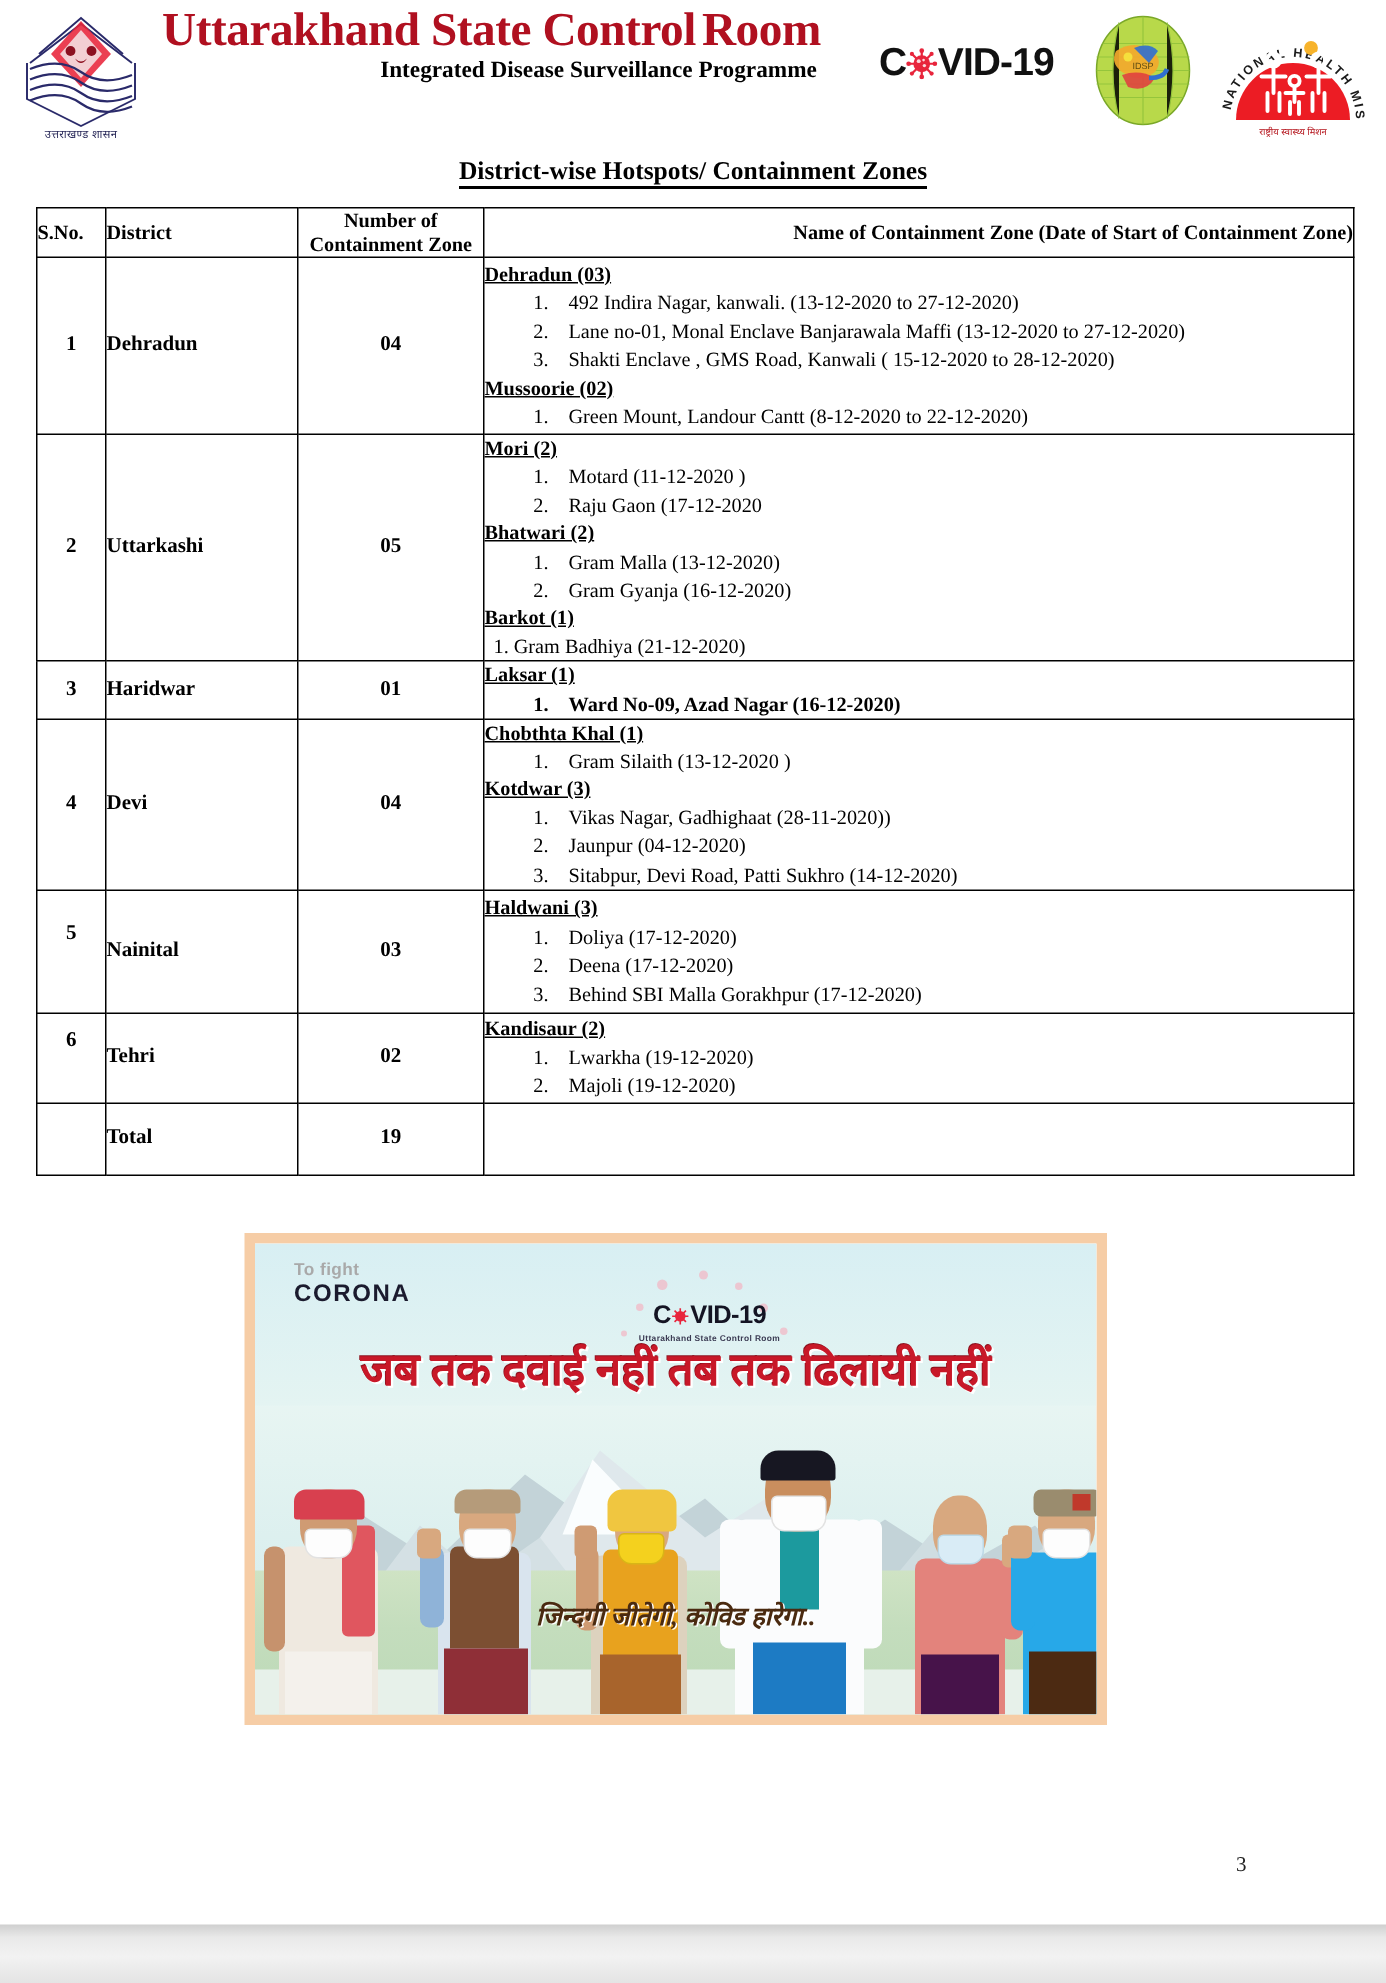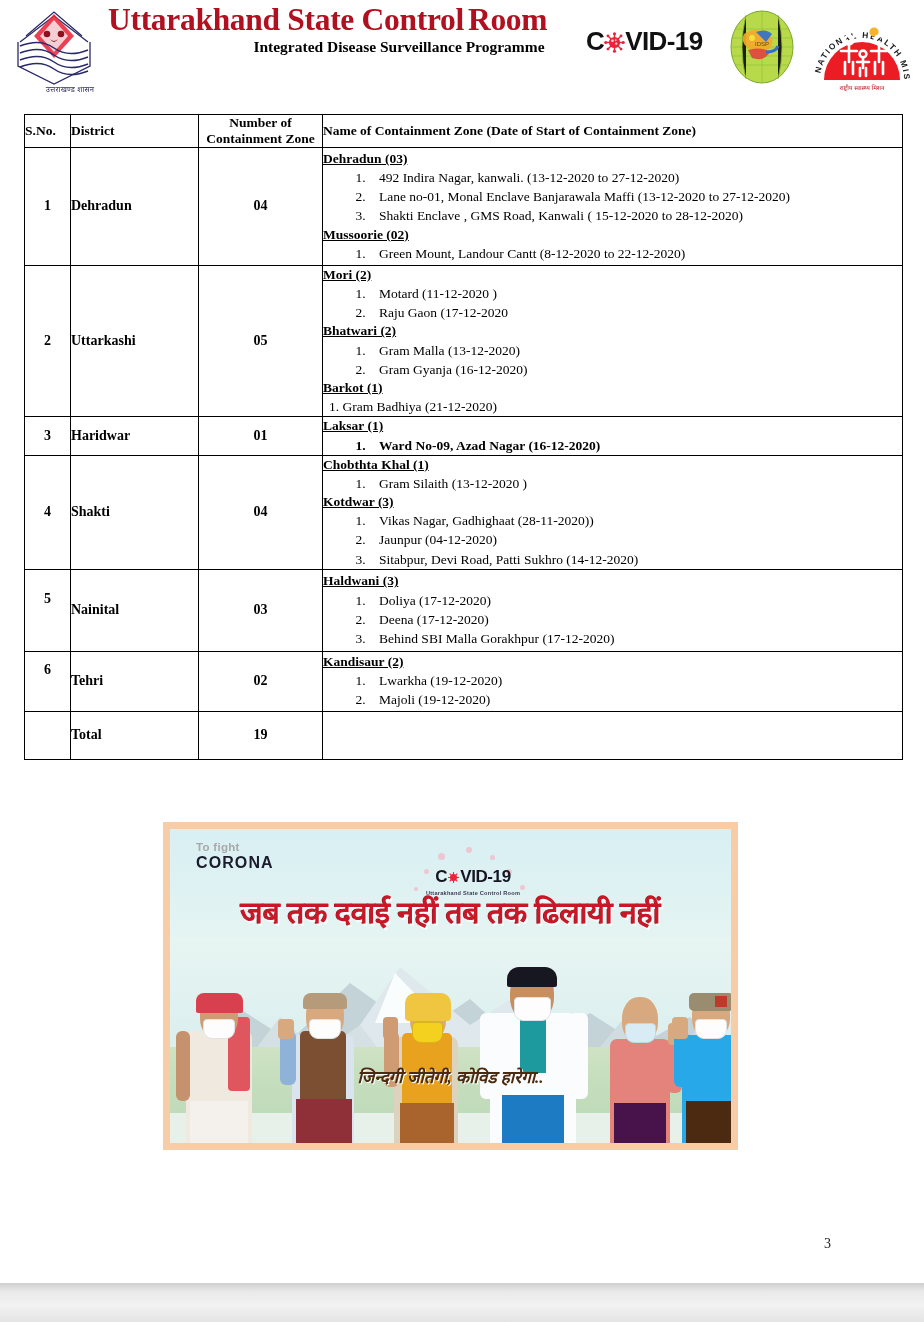--- a/index.html
+++ b/index.html
@@ -26,21 +26,21 @@
   .header {
     position: relative;
     height: 100px;
     width: 924px;
   }
   .emblem {
     position: absolute; left: 6px; top: 6px;
     width: 96px; height: 88px;
   }
   .emblem-cap-text {
-    position: absolute; left: 16px; bottom: 0; width: 96px;
+    position: absolute; left: 0; bottom: 0; width: 96px;
     text-align: center; font-size: 7.5px; color: #2a2a5a;
     font-family: "Liberation Sans", sans-serif;
     letter-spacing: .2px;
   }
   .title-block {
     position: absolute; left: 104px; top: 2px;
     width: 590px;
     text-align: center;
   }
   .main-title {
@@ -112,21 +112,21 @@
   thead th {
     font-size: 13.5px;
     font-weight: bold;
     padding: 4px 4px 5px 4px;
     line-height: 1.18;
     vertical-align: top;
   }
   th.h-sno { text-align: left; padding-left: 5px; }
   th.h-dist { text-align: left; padding-left: 11px; }
   th.h-num { text-align: center; }
-  th.h-name { text-align: left; }
+  th.h-name { text-align: right; }
 
   td.sno {
     text-align: center;
     font-size: 14px;
     font-weight: bold;
     vertical-align: middle;
   }
   td.sno.hi { vertical-align: middle; padding-bottom: 22px; }
   td.dist {
     font-size: 14px; font-weight: bold;
@@ -371,20 +371,21 @@
           <path d="M51 56 V66"></path>
             <path d="M45 60 H57"></path>
             <path d="M48 66 V74"></path>
             <path d="M54 66 V74"></path>
         </g>
         <text x="50" y="88" font-size="6.2" text-anchor="middle" fill="#b4121a" font-family="Liberation Sans, sans-serif">राष्ट्रीय स्वास्थ्य मिशन</text>
       </svg>
     </div>
   </div>
 
+  <div class="doc-title"><span>District-wise Hotspots/ Containment Zones</span></div>
 
   <div class="tbl-wrap">
     <table class="main">
       <colgroup>
         <col class="c-sno">
           <col class="c-dist">
           <col class="c-num">
           <col class="c-name">
       </colgroup>
       <thead>
@@ -453,21 +454,21 @@
               <div class="blk">
                 <div class="blk-title">Laksar (1)</div>
                 <ol class="zlist">
                   <li style="font-weight: bold;">Ward No-09, Azad Nagar (16-12-2020)</li>
                 </ol>
               </div>
             </td>
           </tr>
           <tr style="height: 102px;">
             <td class="sno">4</td>
-            <td class="dist">Shakti</td>
+            <td class="dist">Devi</td>
             <td class="num">04</td>
             <td class="zones">
               <div class="blk">
                 <div class="blk-title">Chobthta Khal (1)</div>
                 <ol class="zlist">
                   <li>Gram Silaith (13-12-2020 )</li>
                 </ol>
               </div>
               <div class="blk">
                 <div class="blk-title">Kotdwar (3)</div>

